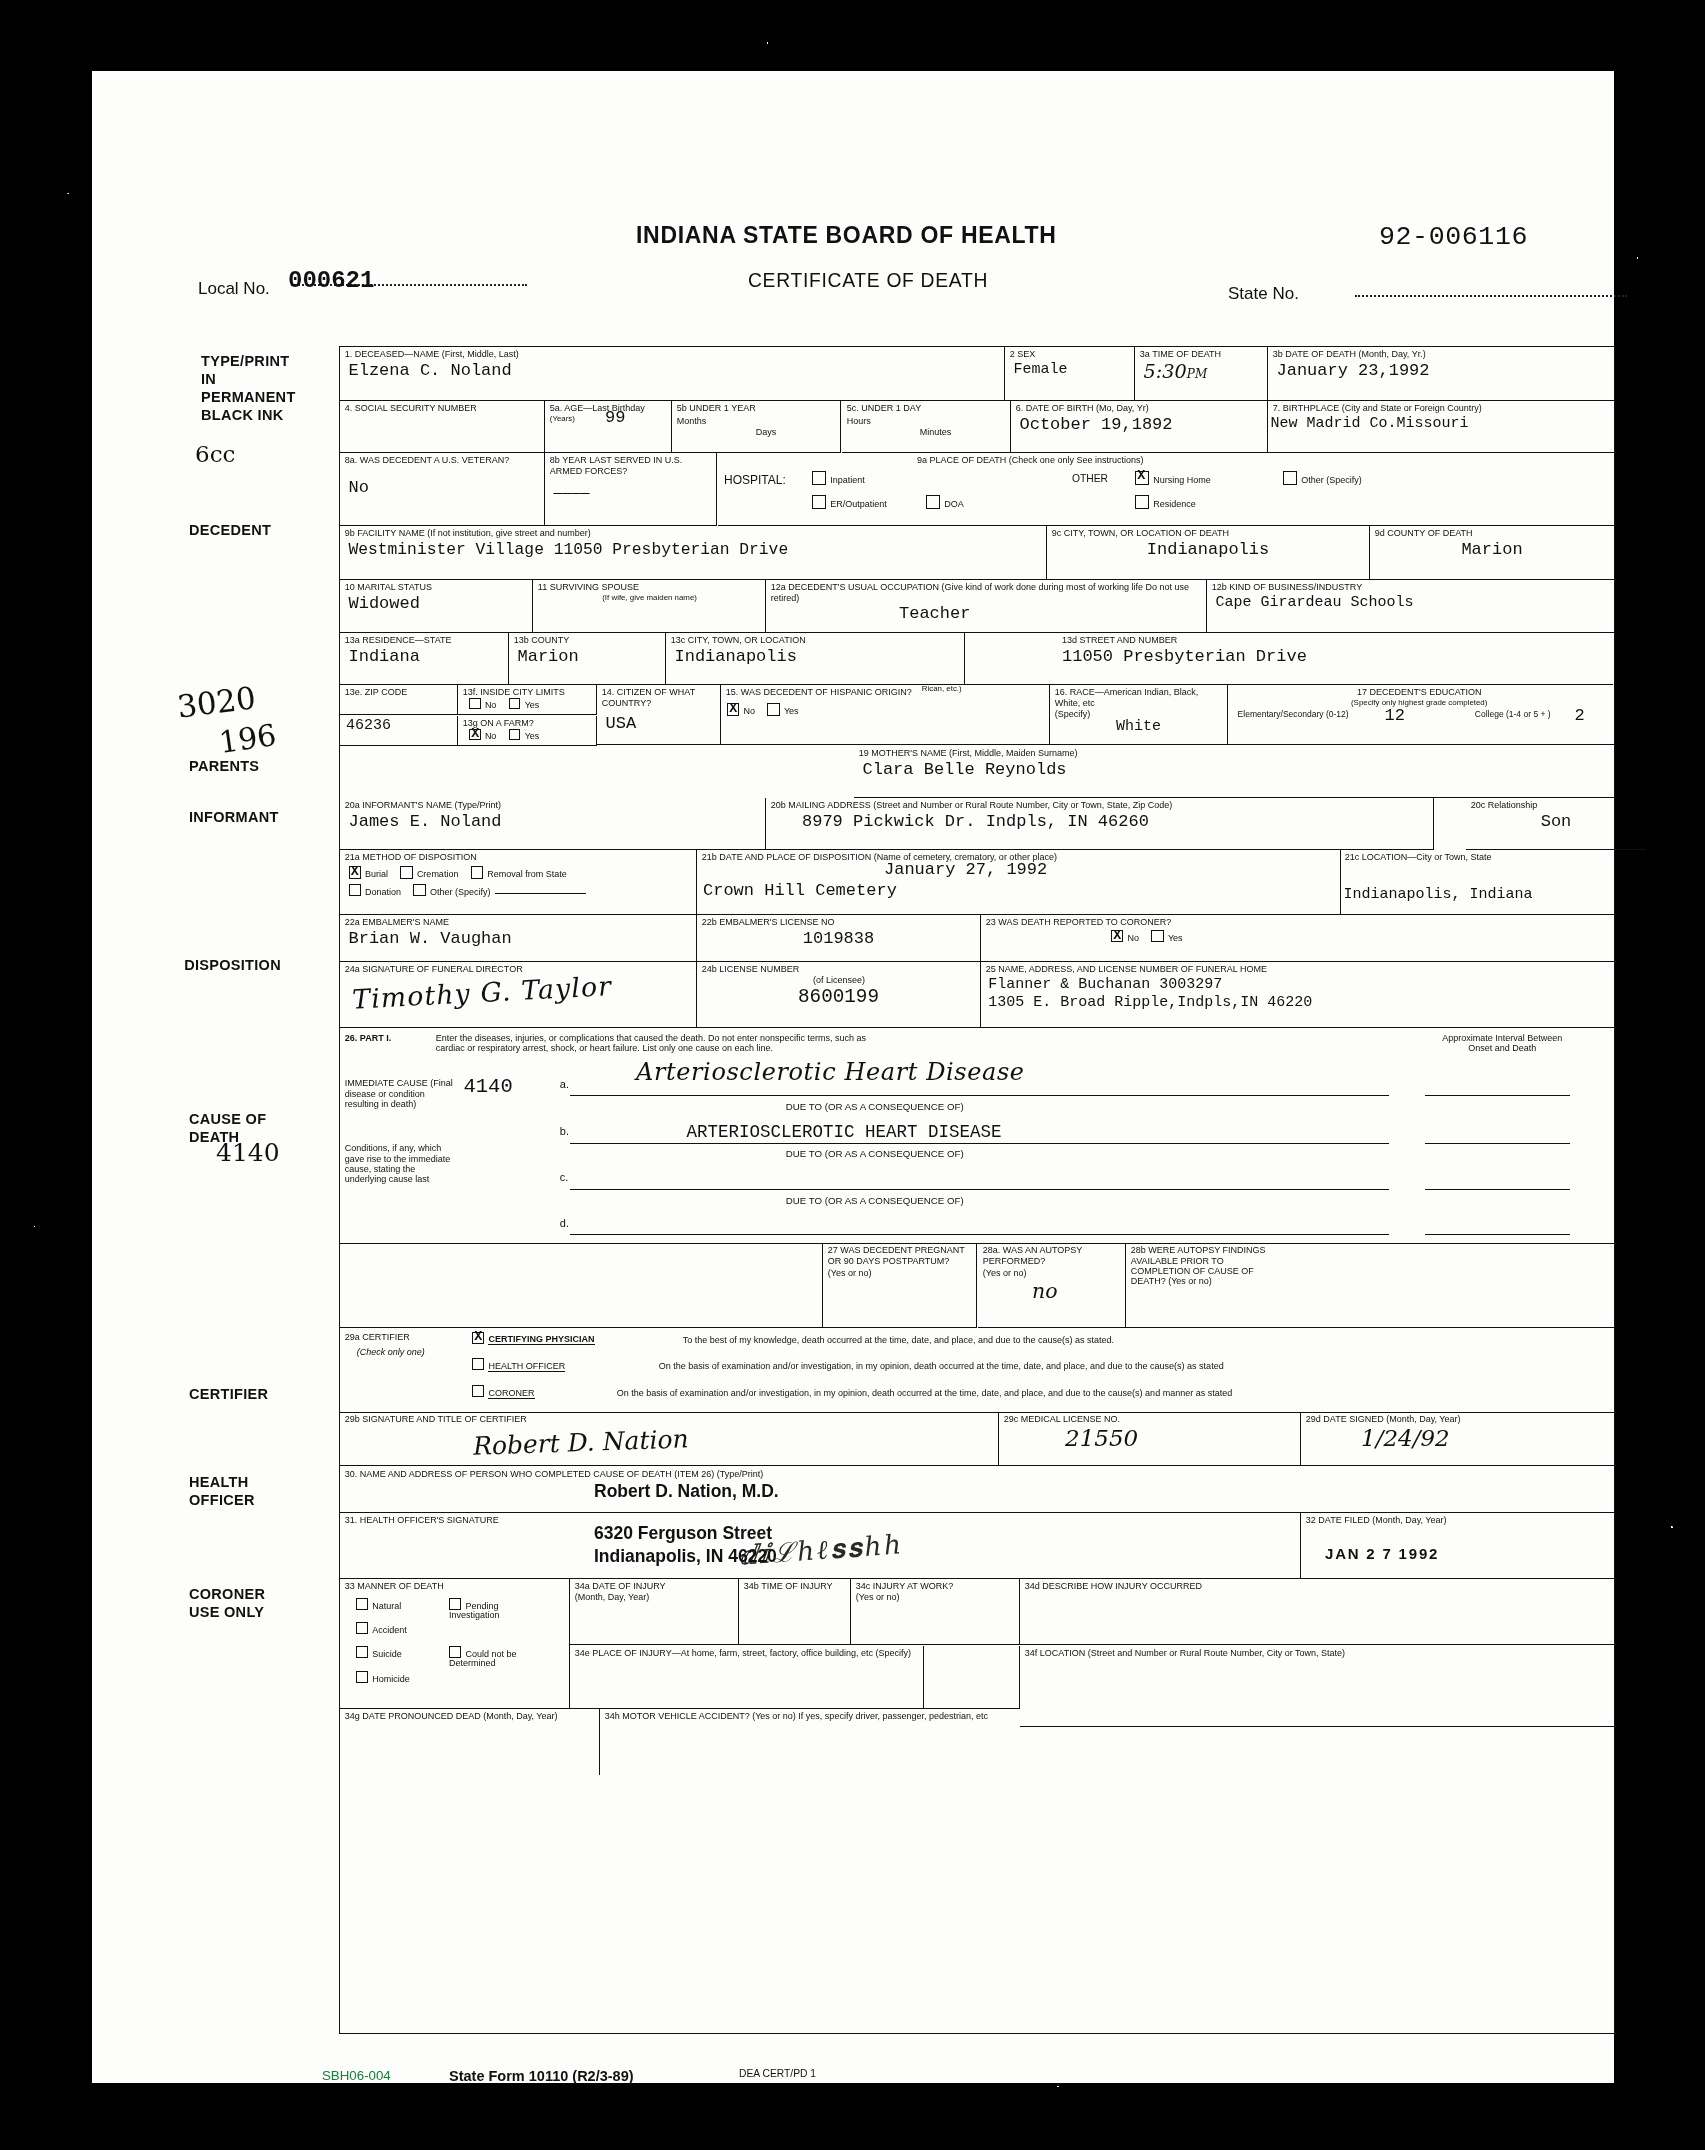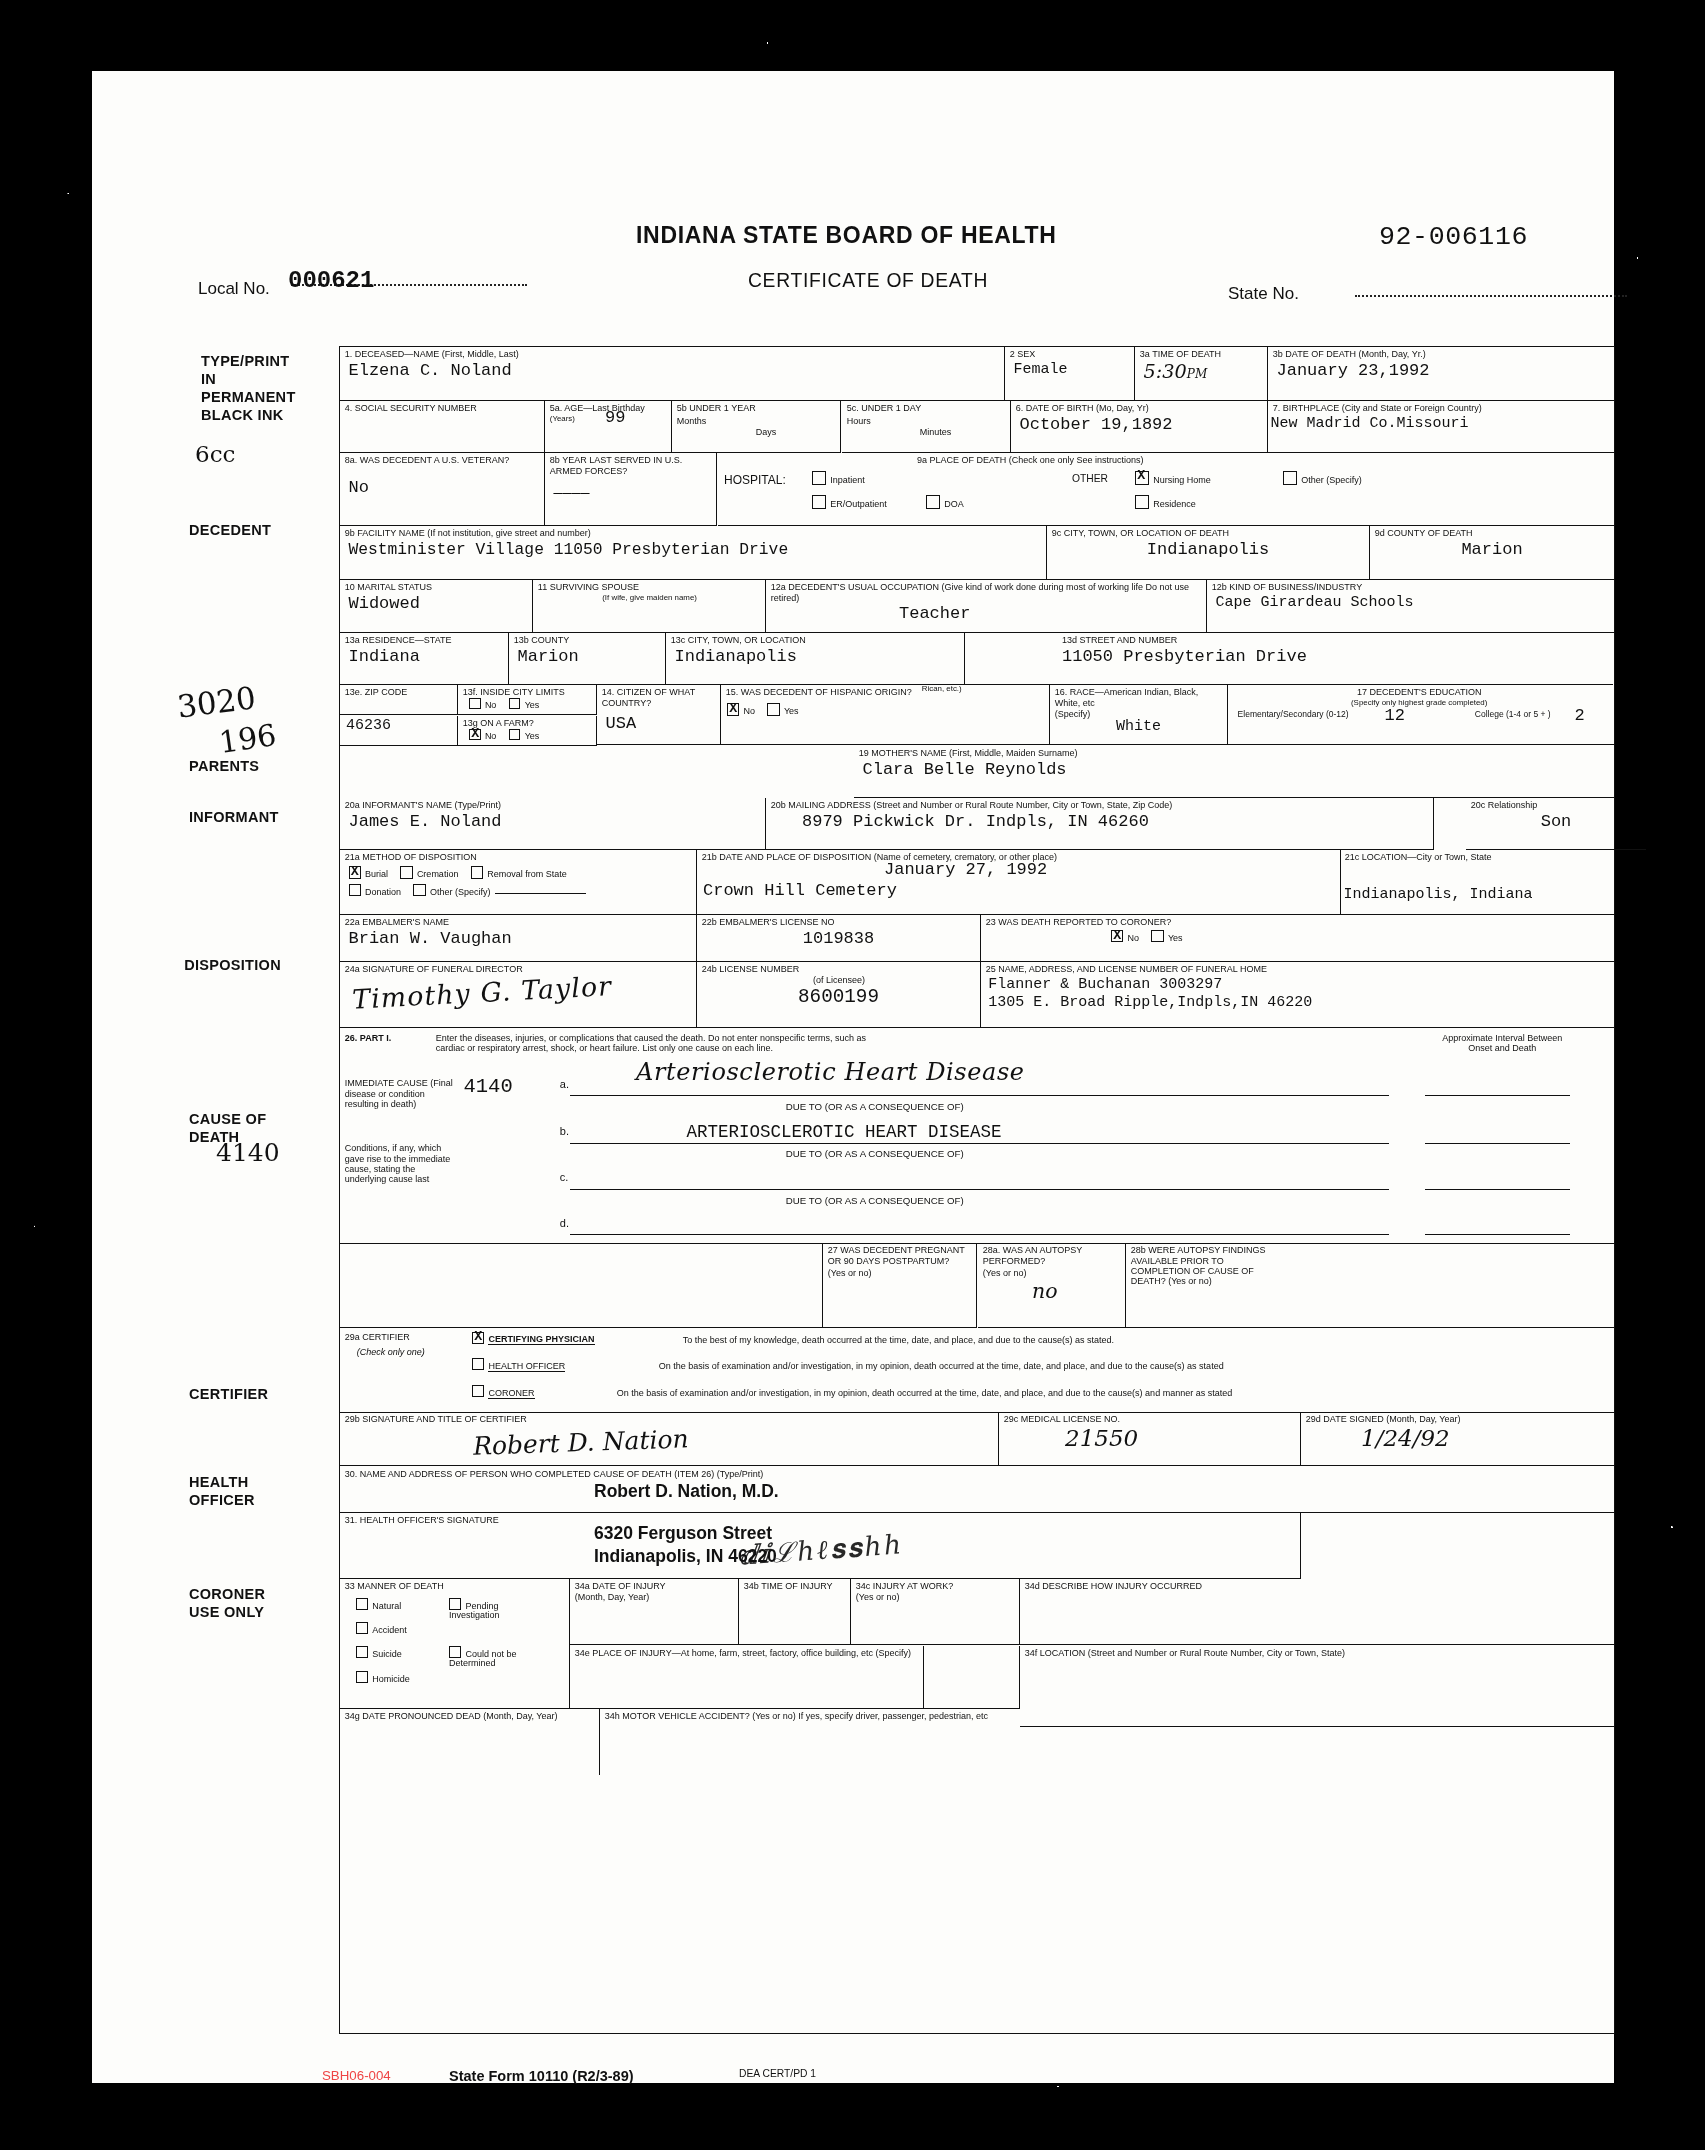--- a/index.html
+++ b/index.html
@@ -41,21 +41,21 @@
   .ctr{text-align:center;padding-left:0;}
 
   .chk{display:inline-block;width:12px;height:12px;border:1.2px solid #111;vertical-align:-1.8px;margin-right:4.2px;position:relative;}
   .chk.on:after{content:"X";position:absolute;left:1.2px;top:-3.6px;font-size:13.3px;font-weight:bold;font-family:"Liberation Mono",monospace;}
   .opt{font-size:9px;color:#111;display:inline-block;margin-right:9.7px;white-space:nowrap;}
 
   .hand{font-family:"DejaVu Serif",serif;font-style:italic;color:#111;}
   .hline{position:absolute;border-bottom:1.2px solid #111;}
 
   .footer{position:absolute;left:0;bottom:-35px;width:100%;}
-  .f1{position:absolute;left:-18px;font-size:13.3px;color:#ef4444;font-family:"Liberation Sans",sans-serif;}
+  .f1{position:absolute;left:-18px;font-size:13.3px;color:#15803d;font-family:"Liberation Sans",sans-serif;}
   .f2{position:absolute;left:109px;font-size:14.5px;color:#111;font-weight:bold;}
   .f3{position:absolute;left:399px;font-size:10.3px;color:#111;}
 
   .margin-note{position:absolute;font-family:"DejaVu Serif",serif;color:#111;}
 </style>
 </head>
 <body>
 
 <div class="noise"></div>
 
@@ -409,20 +409,24 @@
       <span class="lbl">30.  NAME AND ADDRESS OF PERSON WHO COMPLETED CAUSE OF DEATH (ITEM 26) (Type/Print)</span>
       <div class="val s" style="padding-left:254px;font-family:'Liberation Sans',sans-serif;font-weight:bold;font-size:17.5px;">Robert D. Nation, M.D.</div>
     </div>
 
     <div class="cell" style="left:0;top:1166px;width:961px;height:66px;">
       <span class="lbl">31.  HEALTH OFFICER'S SIGNATURE</span>
       <div class="val s" style="padding-left:254px;font-family:'Liberation Sans',sans-serif;font-weight:bold;font-size:17.5px;margin-top:-3.6px;">6320 Ferguson Street</div>
       <div class="val s" style="padding-left:254px;font-family:'Liberation Sans',sans-serif;font-weight:bold;font-size:17.5px;">Indianapolis, IN 46220</div>
       <div class="hand" style="position:absolute;left:399px;top:18px;font-size:26.6px;letter-spacing:2.4px;transform:rotate(-4deg);opacity:.9;">ⅆⅈℒℎℓ𝐬𝐬ℎℎ</div>
     </div>
+    <div class="cell nr" style="left:961px;top:1166px;width:313px;height:66px;">
+      <span class="lbl">32  DATE FILED (Month, Day, Year)</span>
+      <div class="val s" style="padding-top:19.3px;padding-left:24px;font-family:'Liberation Sans',sans-serif;font-weight:bold;letter-spacing:1.8px;">JAN 2 7  1992</div>
+    </div>
 
     <div class="cell" style="left:0;top:1232px;width:230px;height:130px;">
       <span class="lbl">33  MANNER OF DEATH</span>
       <div style="position:relative;height:103px;padding-top:15.7px;">
         <span class="opt" style="position:absolute;left:15.7px;top:6px;"><span class="chk" style="width:10.3px;height:10.3px;"></span><span>Natural</span></span>
         <span class="opt" style="position:absolute;left:15.7px;top:30px;"><span class="chk" style="width:10.3px;height:10.3px;"></span><span>Accident</span></span>
         <span class="opt" style="position:absolute;left:15.7px;top:54px;"><span class="chk" style="width:10.3px;height:10.3px;"></span><span>Suicide</span></span>
         <span class="opt" style="position:absolute;left:15.7px;top:79px;"><span class="chk" style="width:10.3px;height:10.3px;"></span><span>Homicide</span></span>
         <span class="opt" style="position:absolute;left:109px;top:6px;white-space:normal;width:97px;"><span class="chk" style="width:10.3px;height:10.3px;"></span><span>Pending Investigation</span></span>
         <span class="opt" style="position:absolute;left:109px;top:54px;white-space:normal;width:97px;"><span class="chk" style="width:10.3px;height:10.3px;"></span><span>Could not be Determined</span></span>

